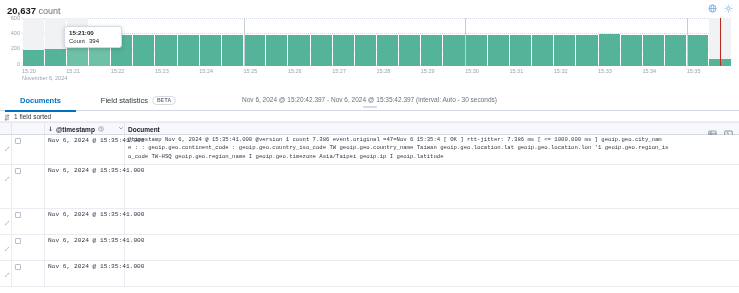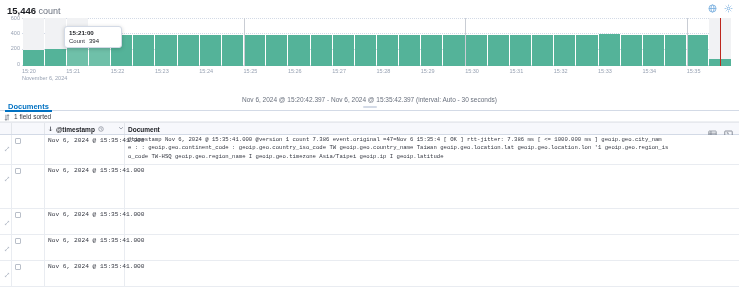--- a/index.html
+++ b/index.html
@@ -78,21 +78,21 @@
   .tt-row { padding:1px 4px 3px 4px; display:flex; gap:4px; color:#343741; }
   .tt-row .k { color:#343741; }
   .tt-row .v { color:#1a1c21; }
 
   
   .tabs {
     position:absolute; left:0; top:96px; width:739px; height:15px;
     border-bottom:1px solid #d3dae6; display:flex; align-items:center; gap:0;
   }
   .tab {
-    height:15px; display:flex; align-items:flex-end; padding:0 8px;
+    height:15px; display:flex; align-items:flex-start; padding:0 20px;
     font-size:7.5px; color:#343741; position:relative; cursor:pointer;
   }
   .tab.active { color:#0071c2; font-weight:700; }
   .tab.active:after {
     content:""; position:absolute; left:5px; right:5px; bottom:-1px; height:1.5px; background:#0071c2;
   }
   .beta-badge {
     margin-left:4px; font-size:5px; font-weight:700; color:#69707d;
     border:1px solid #d3dae6; border-radius:7px; padding:0.5px 4px; letter-spacing:.3px;
     background:#fff;
@@ -141,21 +141,21 @@
   }
   .vdiv { position:absolute; top:0; bottom:0; width:1px; background:#e9ecf1; }
 </style>
 </head>
 <body>
 
 <div class="app">
 
   <div class="hits-bar">
     <div class="hits-text">
-      <b>15,446</b>
+      <b>20,637</b>
       <span>count</span>
     </div>
   </div>
   <div class="hdr-icons">
     <span>
       <svg width="9" height="9" viewBox="0 0 16 16" fill="none" stroke="#6ea8dc" stroke-width="1.4">
         <circle cx="8" cy="8" r="6.3"></circle>
           <ellipse cx="8" cy="8" rx="2.7" ry="6.3"></ellipse>
           <line x1="1.7" y1="8" x2="14.3" y2="8"></line>
       </svg>
@@ -314,20 +314,24 @@
       </div>
     </div>
 
     <div class="range-text">Nov 6, 2024 @ 15:20:42.397 - Nov 6, 2024 @ 15:35:42.397 (interval: Auto - 30 seconds)</div>
     <div class="drag-handle"></div>
   </div>
 
   <div class="tabs">
     <div class="tab active">
       <span>Documents</span>
+    </div>
+    <div class="tab">
+      <span>Field statistics</span>
+      <span class="beta-badge">BETA</span>
     </div>
   </div>
 
   <div class="sorted-bar">
     <span>
       <svg width="6" height="7" viewBox="0 0 8 10" fill="none" stroke="#69707d" stroke-width="1.1">
         <path d="M2.5 1v8M2.5 9l-1.3-1.6M2.5 9l1.3-1.6M5.5 9V1M5.5 1L4.2 2.6M5.5 1l1.3 1.6"></path>
       </svg>
     </span>
     <span class="sorted-text">1 field sorted</span>

